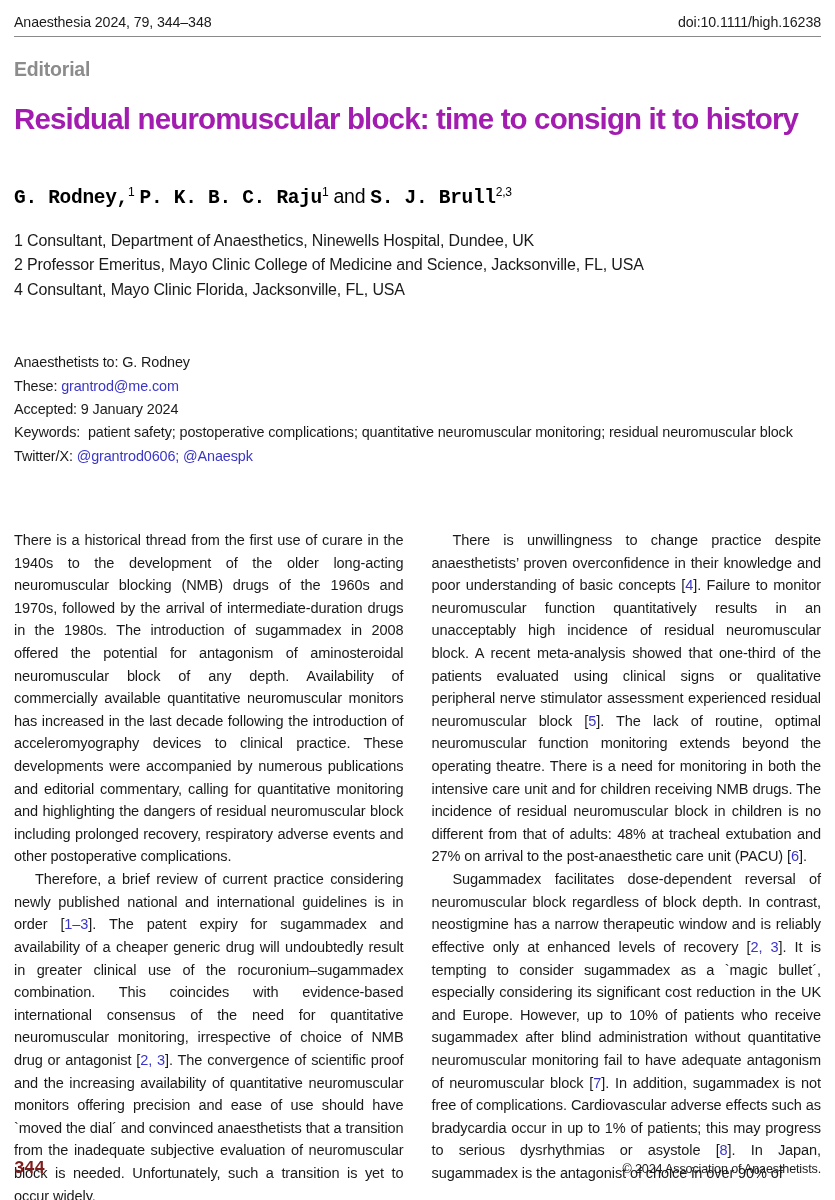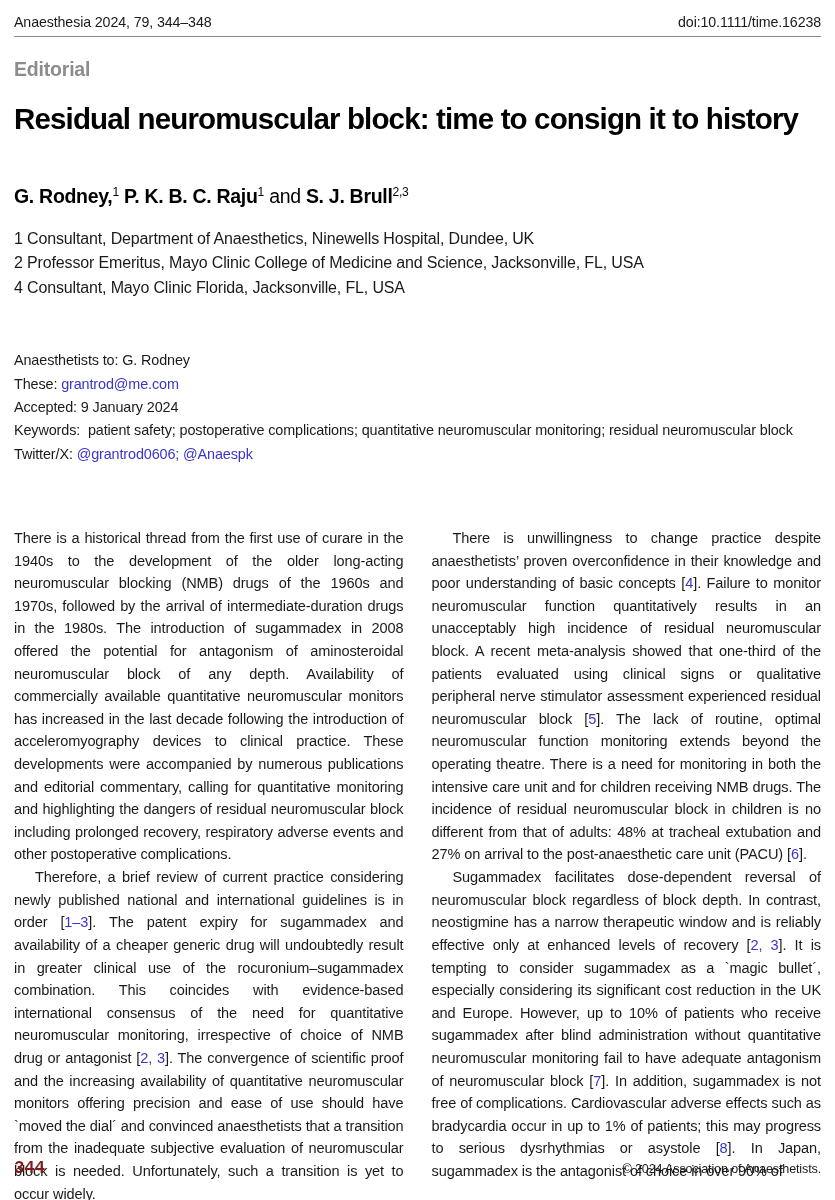--- a/index.html
+++ b/index.html
@@ -52,32 +52,32 @@
     letter-spacing: -0.2px;
   }
 
   
   .article-title {
     margin-top: 21px;
     font-size: 29.5px;
     font-weight: bold;
     line-height: 1.18;
     letter-spacing: -0.85px;
-    color: #000000;
+    color: #a21caf;
   }
 
   
   .authors {
     margin-top: 27px;
     font-size: 19.5px;
     line-height: 1.3;
     letter-spacing: -0.3px;
     color: #000000;
   }
-  .authors b { font-weight: bold; }
+  .authors b { font-weight: bold; font-family: Liberation Mono, monospace; }
   .authors .plain { font-weight: normal; }
   sup {
     font-size: 0.62em;
     vertical-align: super;
     line-height: 0;
     font-weight: normal;
   }
 
   
   .affiliations {
@@ -158,21 +158,21 @@
     letter-spacing: -0.15px;
   }
 </style>
 </head>
 <body>
 
 <div class="page">
 
   <div class="running-head">
     <span class="rh-left">Anaesthesia 2024, 79, 344–348</span>
-    <span class="rh-right">doi:10.1111/time.16238</span>
+    <span class="rh-right">doi:10.1111/high.16238</span>
   </div>
   <hr class="rule-thin">
 
   <div class="article-type">Editorial</div>
 
   <h1 class="article-title">Residual neuromuscular block: time to consign it to history</h1>
 
   <div class="authors"><b>G. Rodney,</b><sup>1</sup> <b>P. K. B. C. Raju</b><sup>1</sup> <span class="plain">and</span> <b>S. J. Brull</b><sup>2,3</sup></div>
 
   <div class="affiliations">

